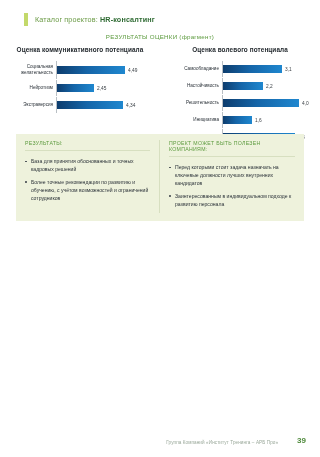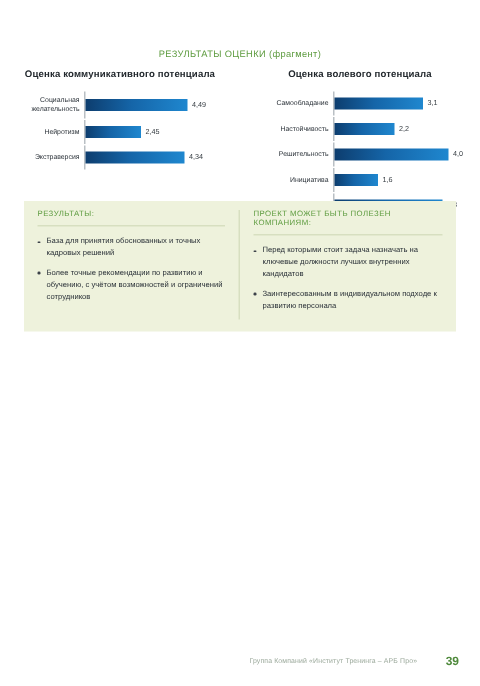--- a/index.html
+++ b/index.html
@@ -178,39 +178,46 @@
     background: #3c4249;
     border-radius: 50%;
   }
 
   
   .footer {
     position: absolute;
     right: 14px;
     bottom: 12px;
     display: flex;
-    align-items: center;
+    align-items: flex-end;
     gap: 19px;
   }
   .footer-text {
     font-size: 4.6px;
     color: #9aa89a;
     letter-spacing: 0.1px;
   }
   .footer-page {
     font-size: 8px;
     font-weight: bold;
     color: #4f8a3c;
   }
 </style>
 </head>
 <body>
 
 <div class="slide">
 
+  <div class="header">
+    <div class="header-accent"></div>
+    <div class="header-text">
+      <span class="cat">Каталог проектов:</span>
+      <span class="strong">HR-консалтинг</span>
+    </div>
+  </div>
 
   <div class="section-subtitle">РЕЗУЛЬТАТЫ ОЦЕНКИ (фрагмент)</div>
 
   <div class="charts">
 
     <div class="chart-block chart-left">
       <div class="chart-title">Оценка коммуникативного потенциала</div>
       <div class="chart-body">
 
         <div class="bar-row two-line">

